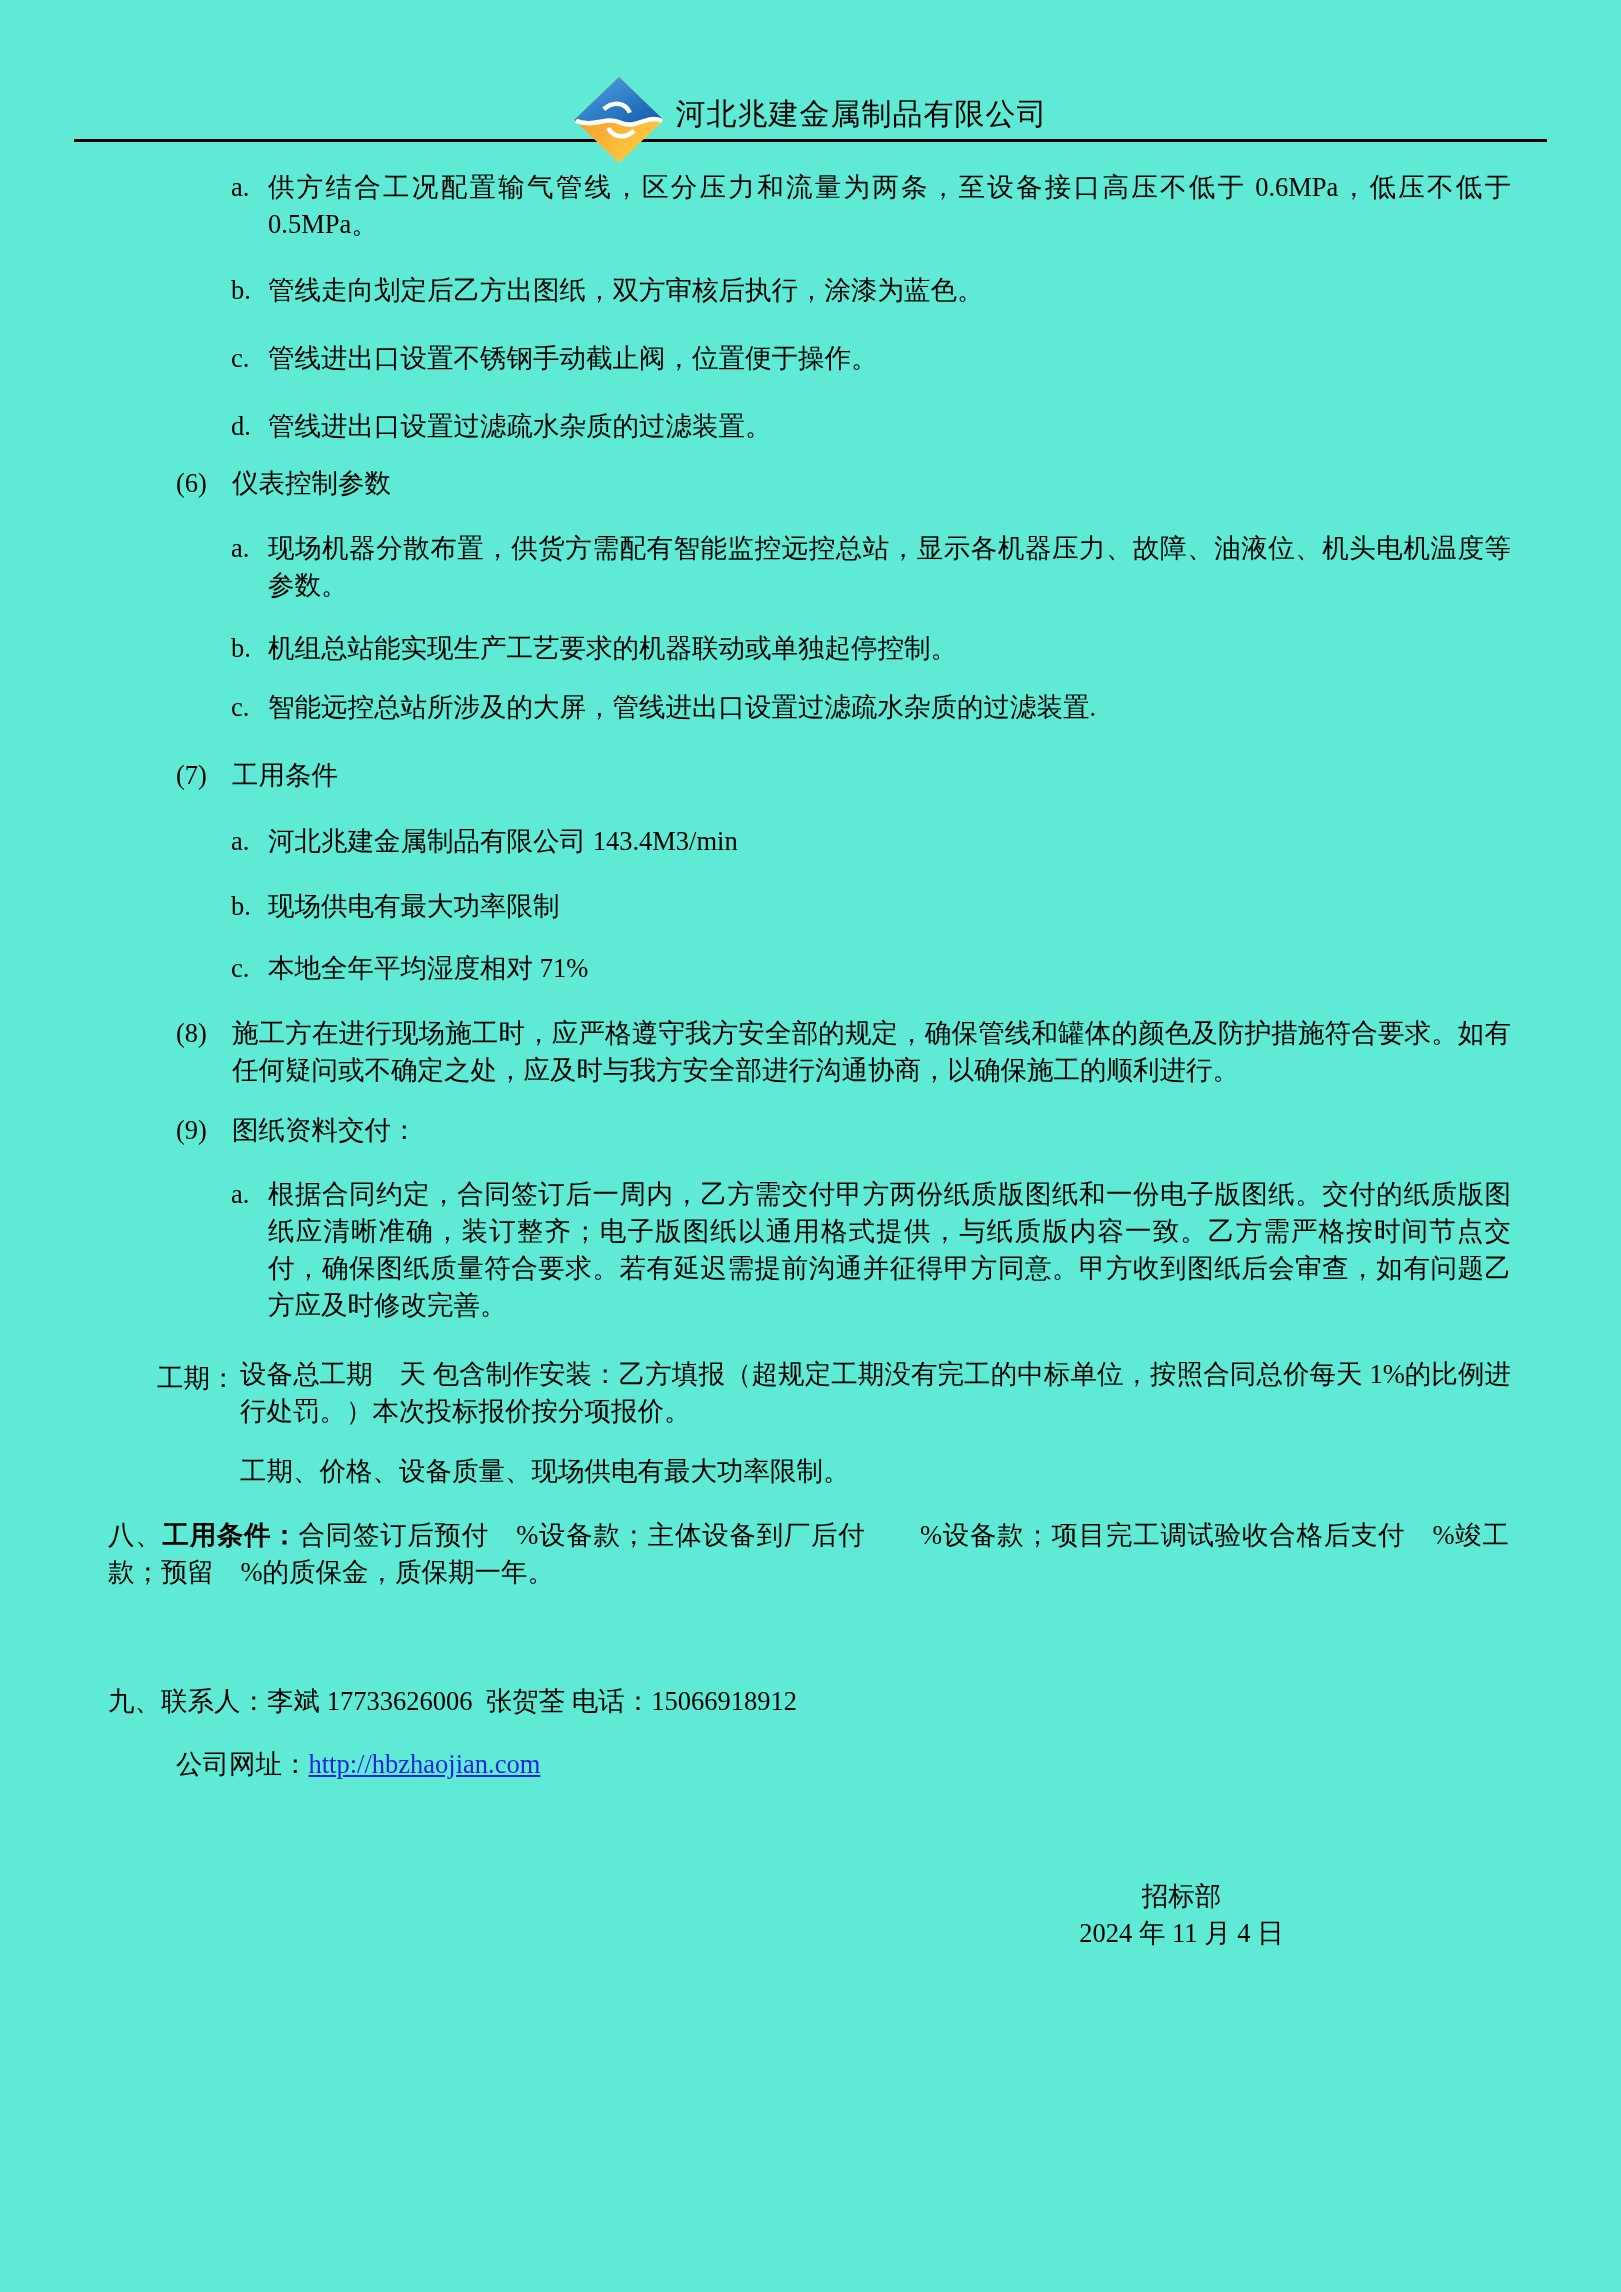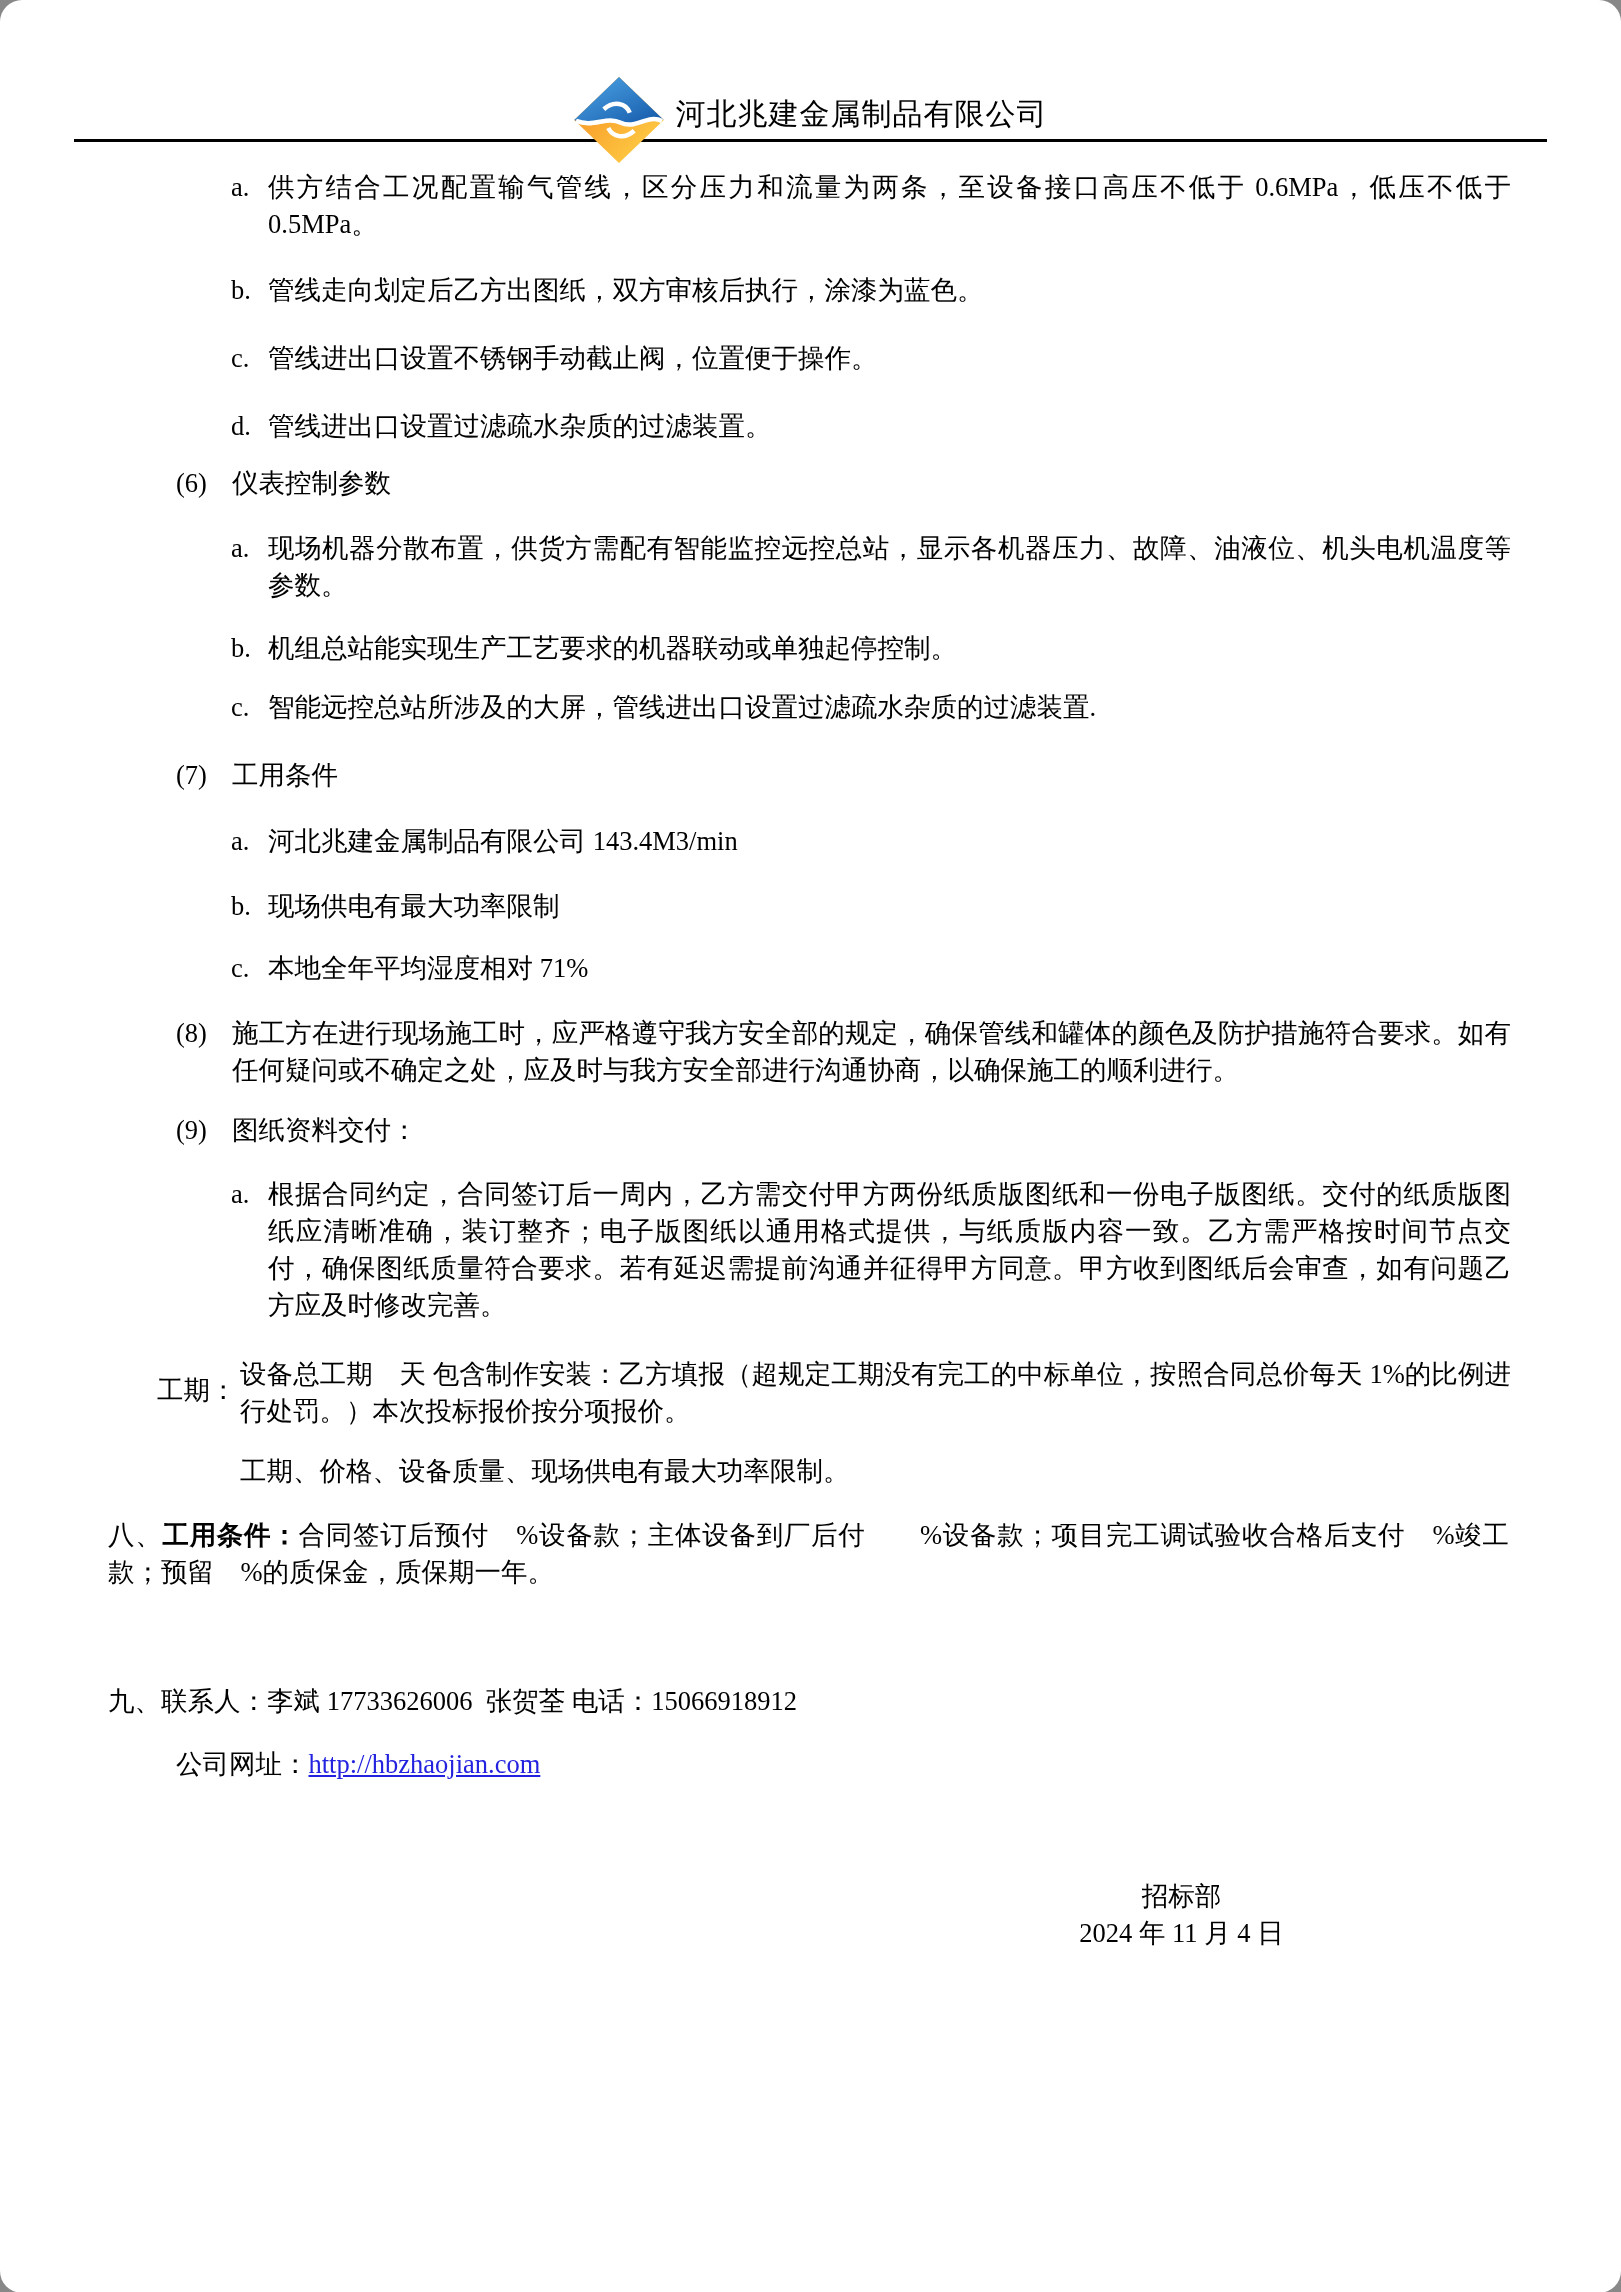--- a/index.html
+++ b/index.html
@@ -1,23 +1,23 @@
 <!DOCTYPE html>
 <html style="--link: #2323DF; --logo-blue-dark: #1357A8; --logo-blue-light: #4FA8E8; --logo-orange: #F6871F; --logo-yellow: #FFD84A;"><head>
 <meta charset="utf-8">
 <style>
   html,body{margin:0;padding:0;background:#888;}
   .page{
     position:relative;
     width:1621px;height:2293px;
     margin:0 auto;
-    background:#ffffff;
+    background:#5eead4;
     overflow:hidden;
     font-family:"Liberation Serif","DejaVu Serif",serif;
-    font-size:26.5px;line-height:37px;color:#000;border-radius:22px;
+    font-size:26.5px;line-height:37px;color:#000;
   }
   
   .header{
     margin:0 74px;height:139px;
     border-bottom:3.9px solid #000;
     position:relative;
   }
   .header-inner{
     position:absolute;left:0;right:0;bottom:0;
     display:flex;justify-content:center;align-items:flex-end;gap:11.8px;
@@ -38,21 +38,21 @@
   .mb20{margin-bottom:19.6px;}
   .mb22{margin-bottom:21.6px;}
   .mb24{margin-bottom:23.5px;}
   .mb25{margin-bottom:24.5px;}
   .mb27{margin-bottom:26.5px;}
   .mb29{margin-bottom:28px;}
   .mb30{margin-bottom:29px;}
   .mb32{margin-bottom:31px;}
   .mb33{margin-bottom:32px;}
   .duration{position:relative;margin:0 110px 23.5px 240px;text-align:justify;}
-  .duration .mk{position:absolute;left:-83px;top:16px;}
+  .duration .mk{position:absolute;left:-83px;top:4px;}
   .criteria{margin:0 110px 26.5px 240px;}
   .numbered{position:relative;margin:0 112px 0 108px;text-align:justify;}
   .pay{margin-bottom:92px;}
   .contact-line{margin-bottom:26.5px;}
   .bold{font-weight:bold;}
   .website{margin:0 110px 95px 176px;}
   a.site-link{color:var(--link,#2323DF);text-decoration:underline;}
   
   .signoff{position:relative;margin-left:1010px;width:343px;text-align:center;}
   .signoff .dept{}

